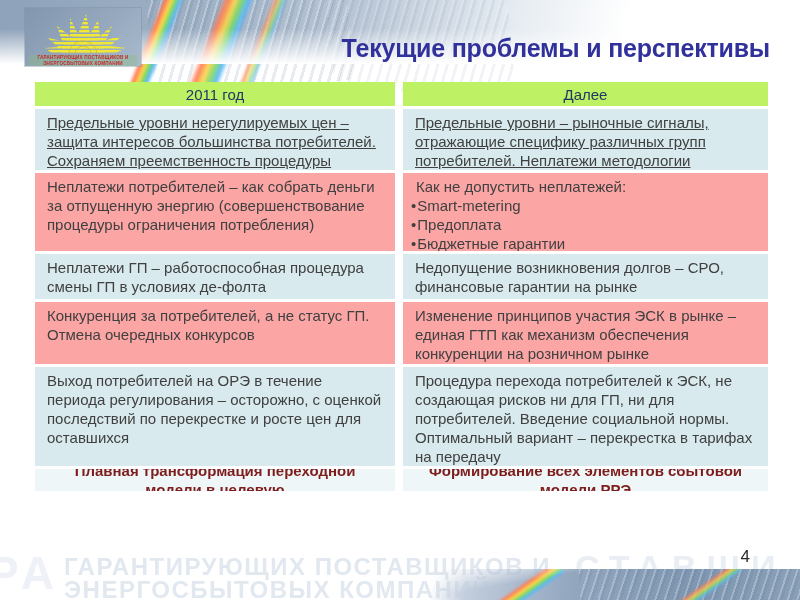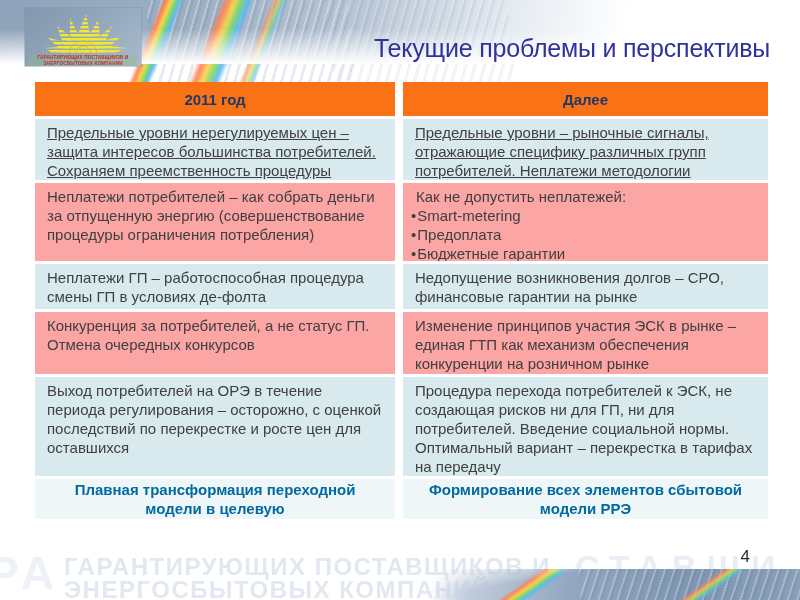--- a/index.html
+++ b/index.html
@@ -46,48 +46,48 @@
   .logo-caption{
     width:108px;text-align:center;color:#c62828;font-weight:bold;
     font-size:4.6px;line-height:5.4px;letter-spacing:.2px;
     background:rgba(140,190,120,.35);
     text-transform:uppercase;white-space:nowrap;overflow:hidden;
   }
 
   
   .title{
     position:absolute;top:34px;right:30px;
-    color:#31319c;font-size:25px;font-weight:normal;letter-spacing:-.2px;
+    color:#31319c;font-size:25px;font-weight:bold;letter-spacing:-.2px;
     white-space:nowrap;
   }
 
   
   .tbl{position:absolute;left:35px;top:82px;width:733px;}
   .trow{display:flex;gap:8px;margin-bottom:3px;}
   .cell{
     box-sizing:border-box;overflow:hidden;
     font-size:15px;line-height:19px;color:#404040;
     padding:4px 12px 0 12px;
   }
   .cell.l{width:360px;}
   .cell.r{width:365px;}
   .hrow .cell{
-    background:#f97316;height:34px;display:flex;align-items:center;justify-content:center;
-    color:#1f3864;font-weight:bold;padding:0;
+    background:#bef264;height:24px;display:flex;align-items:center;justify-content:center;
+    color:#1f3864;font-weight:normal;padding:0;
   }
   .band-a .cell{background:#d8eaee;}
   .band-b .cell{background:#fca5a5;}
   .r1 .cell{height:61px;text-decoration:underline;}
   .r2 .cell{height:78px;}
   .r3 .cell{height:45px;}
   .r4 .cell{height:62px;}
   .r5 .cell{height:99px;}
   .frow .cell{
-    background:#eef6f7;height:40px;display:flex;align-items:center;justify-content:center;
-    text-align:center;color:#0369a1;font-weight:bold;padding:0 18px;
+    background:#eef6f7;height:22px;display:flex;align-items:center;justify-content:center;
+    text-align:center;color:#7f1d1d;font-weight:bold;padding:0 18px;
   }
   .bullets{padding-left:2px;}
   .bullet::before{content:"\2022";margin-right:1px;}
   .r2 .cell.r{padding-left:6px;}
   .r2 .intro{padding-left:7px;}
 
   
   .wm-ghost{
     position:absolute;color:#eef1f7;font-weight:bold;white-space:nowrap;
   }

